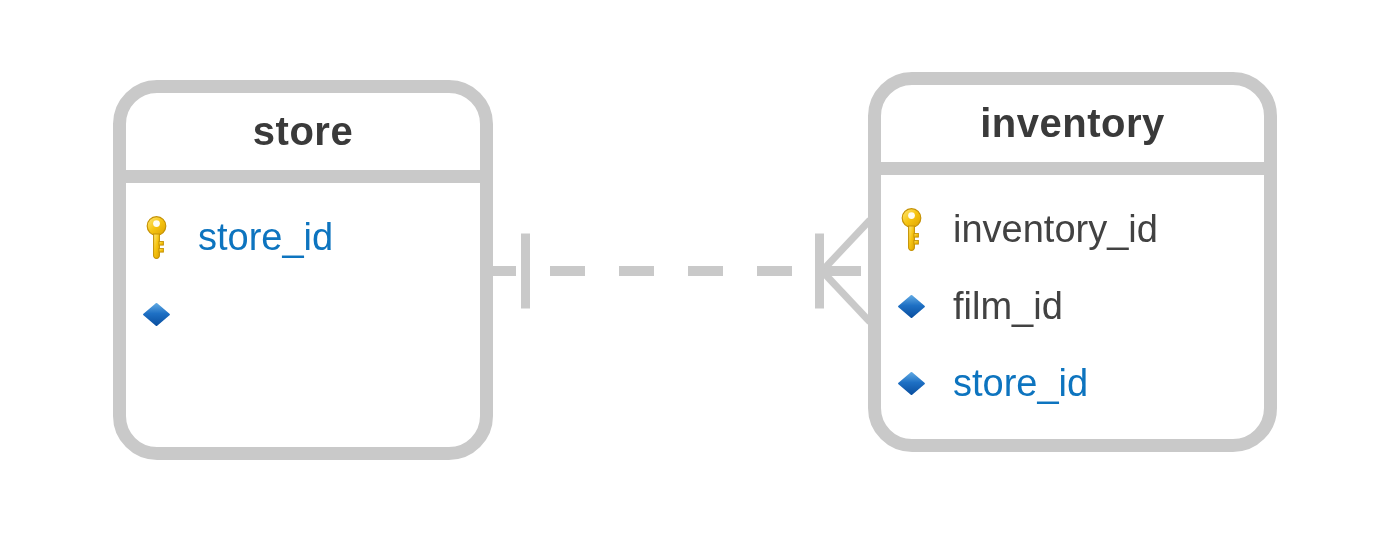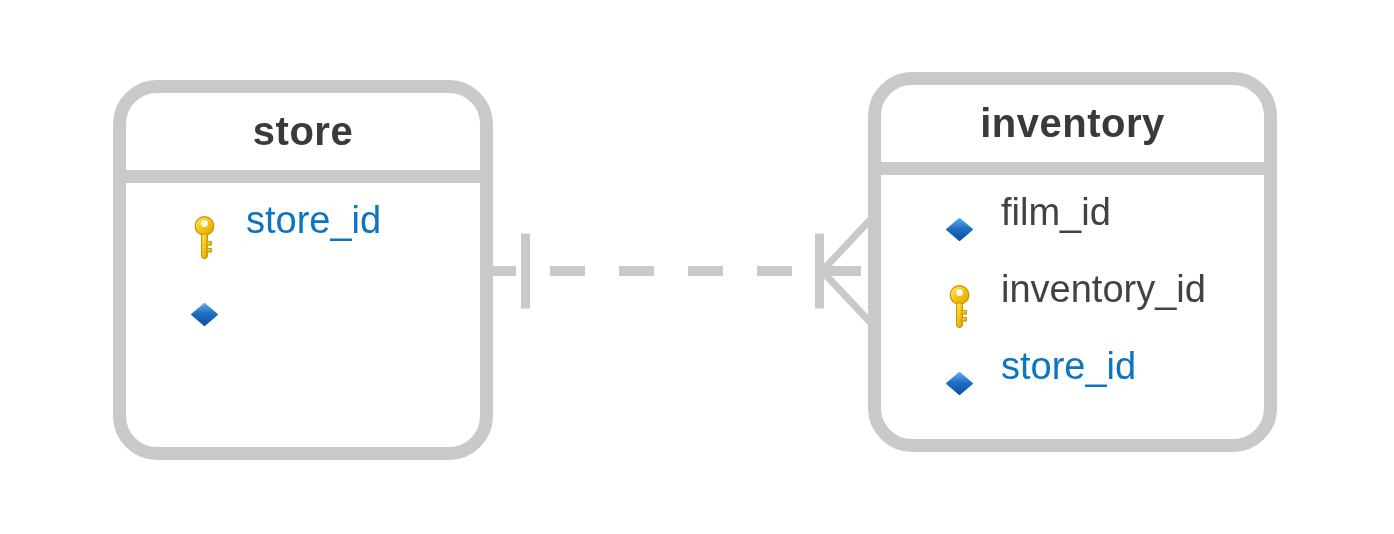--- a/index.html
+++ b/index.html
@@ -49,22 +49,22 @@
     height: 13px;
     width: 100%;
     background: #c9c9c9;
   }
   .er-table .rows {
     padding-top: 16px;
   }
   .er-table .row {
     height: 77px;
     display: flex;
+    align-items: center;
     padding-left: 17px;
-    margin-left: 48px;
   }
   .er-table .icon {
     width: 27px;
     display: flex;
     justify-content: center;
     align-items: center;
     margin-right: 28px;
     flex: 0 0 27px;
   }
   .er-table .collabel {
@@ -145,45 +145,45 @@
 
   <div class="er-table" style="left:868px; top:72px; width:409px; height:380px;">
     <div class="thead">
       <span class="tname">inventory</span>
     </div>
     <div class="sep"></div>
     <div class="rows">
 
       <div class="row">
         <span class="icon">
-          <svg width="27" height="23" viewBox="0 0 27 23">
-            <path d="M13.5 1.2 L25.8 11.5 L13.5 21.8 L1.2 11.5 Z" fill="url(#blueGrad)" stroke="url(#blueGrad)" stroke-width="2.2" stroke-linejoin="round"></path>
-          </svg>
-        </span>
-        <span class="collabel">film_id</span>
-      </div>
-
-      <div class="row">
-        <span class="icon">
           <svg width="21" height="44" viewBox="0 0 21 44">
             <circle cx="10.5" cy="10" r="9.3" fill="url(#goldGrad)" stroke="#c59205" stroke-width="1.2"></circle>
             <circle cx="10.5" cy="7.6" r="3.4" fill="#fffdf2"></circle>
             <path d="M7.6 18 h5.8 v21.5 a2.9 2.9 0 0 1 -2.9 2.9 a2.9 2.9 0 0 1 -2.9 -2.9 Z" fill="url(#goldGrad)" stroke="#c59205" stroke-width="1.1"></path>
             <rect x="13" y="25.5" width="4.4" height="3.6" fill="url(#goldGrad)" stroke="#c59205" stroke-width="0.9"></rect>
             <rect x="13" y="32.5" width="4.4" height="3.6" fill="url(#goldGrad)" stroke="#c59205" stroke-width="0.9"></rect>
           </svg>
         </span>
         <span class="collabel">inventory_id</span>
       </div>
 
       <div class="row">
         <span class="icon">
           <svg width="27" height="23" viewBox="0 0 27 23">
             <path d="M13.5 1.2 L25.8 11.5 L13.5 21.8 L1.2 11.5 Z" fill="url(#blueGrad)" stroke="url(#blueGrad)" stroke-width="2.2" stroke-linejoin="round"></path>
           </svg>
         </span>
+        <span class="collabel">film_id</span>
+      </div>
+
+      <div class="row">
+        <span class="icon">
+          <svg width="27" height="23" viewBox="0 0 27 23">
+            <path d="M13.5 1.2 L25.8 11.5 L13.5 21.8 L1.2 11.5 Z" fill="url(#blueGrad)" stroke="url(#blueGrad)" stroke-width="2.2" stroke-linejoin="round"></path>
+          </svg>
+        </span>
         <span class="collabel fk-blue">store_id</span>
       </div>
 
     </div>
   </div>
 
 </div>
 
 </body></html>

